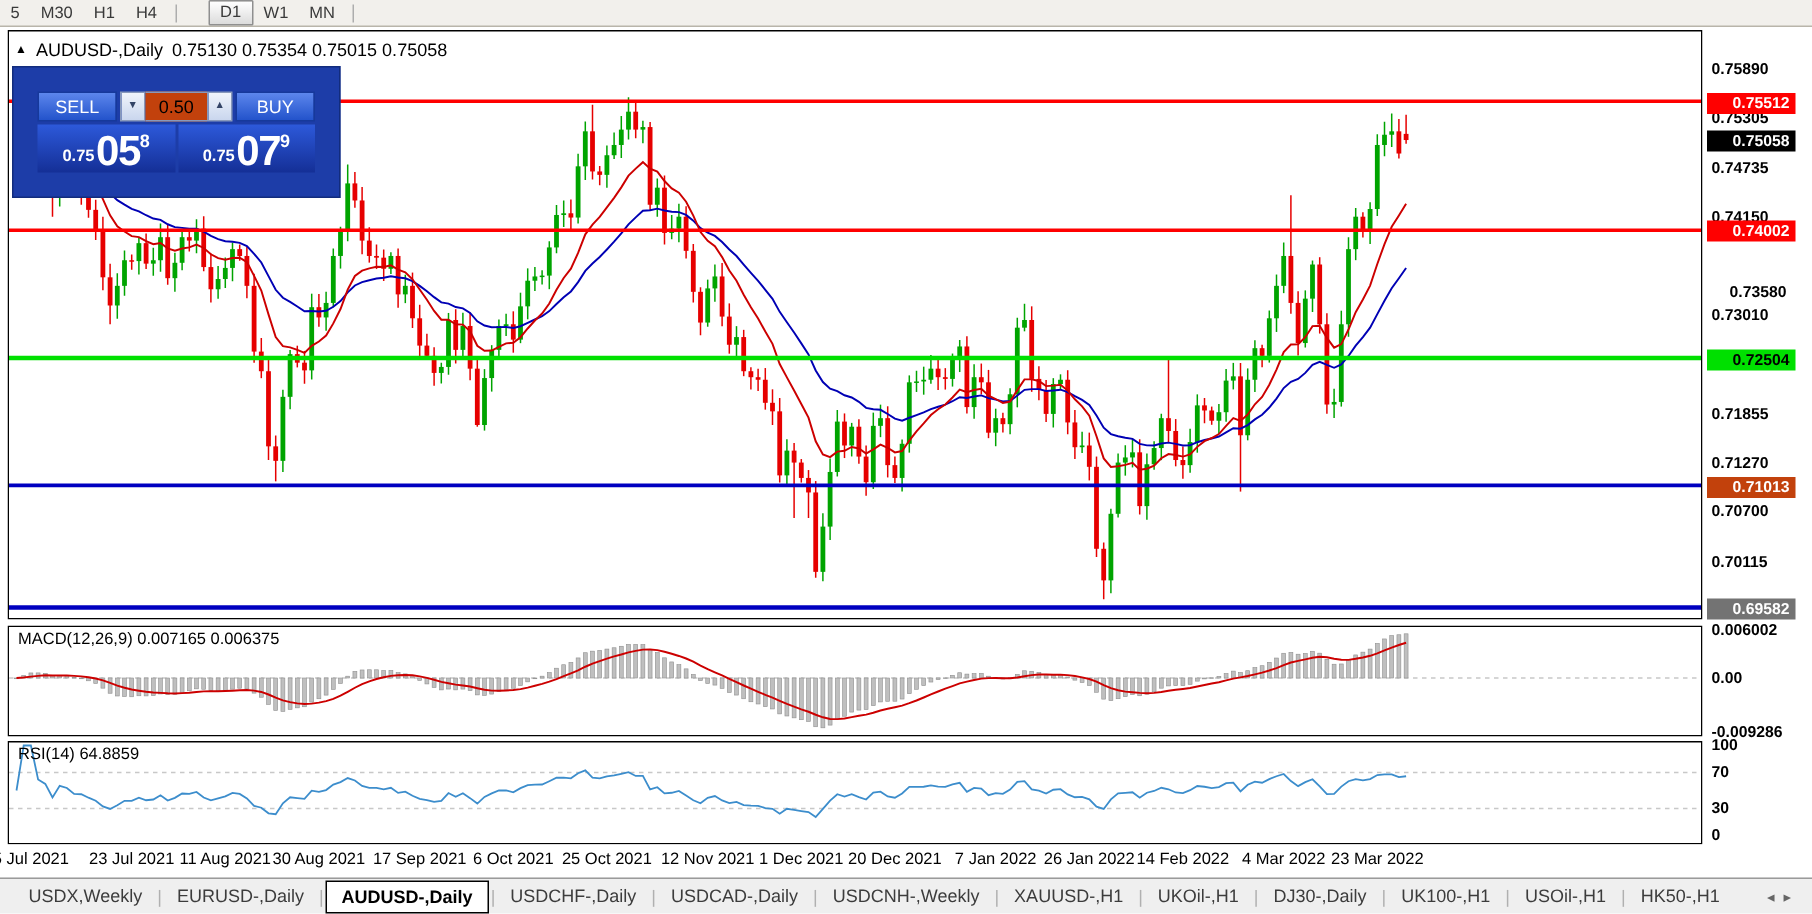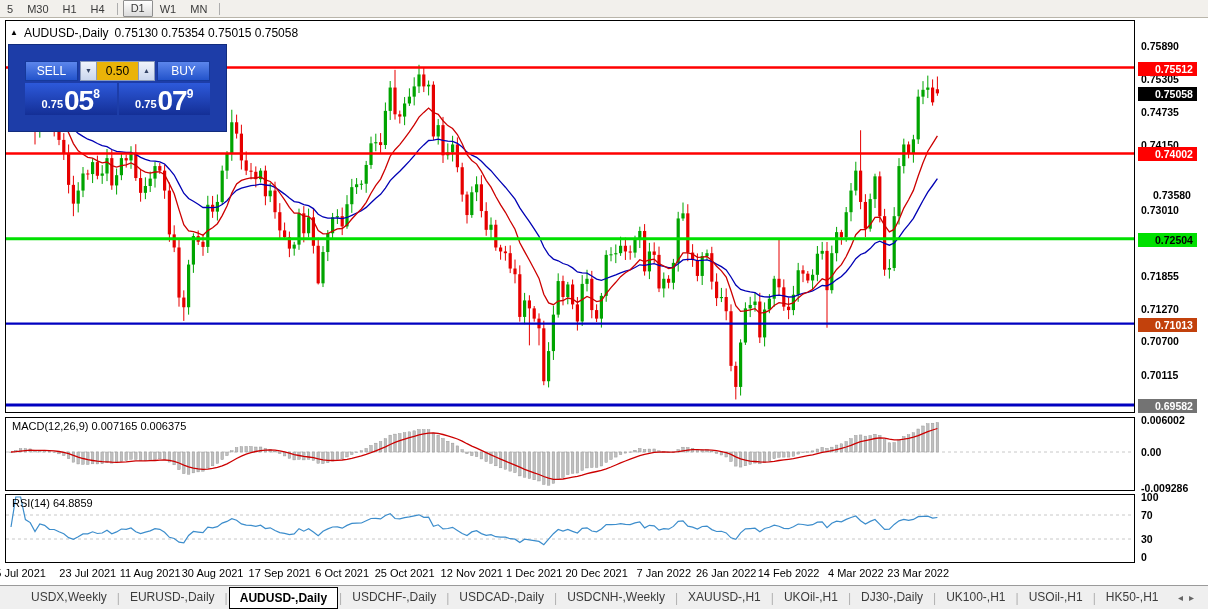--- a/index.html
+++ b/index.html
@@ -10,21 +10,21 @@
   }
   
   #toolbar{
     position:absolute; left:0; top:0; width:1208px; height:18px;
     background:#f2f0ec; border-bottom:1px solid #b9b5aa;
     display:flex; align-items:center; font-size:11px; color:#3a3a3a;
   }
   .tf-btn{ padding:0 7px; height:16px; line-height:16px; cursor:default; }
   .tf-btn.active{
     background:linear-gradient(#ffffff,#dcdcdc);
-    border:1px solid #8f8f8f; border-radius:1px; height:17px; line-height:15px;
+    border:1px solid #8f8f8f; border-radius:1px; height:17px; line-height:15px;margin-left:16px;
   }
   .tb-sep{ width:1px; height:12px; background:#adadad; margin:0 5px; }
   
   svg{ position:absolute; display:block; }
   #symbol-header{
     position:absolute; left:10px; top:26px; font-size:12px; color:#000;
     display:flex; align-items:center; gap:6px; z-index:5;
   }
   #symbol-header .tri{ font-size:8px; position:relative; top:-1px; }
   .pane-label{ position:absolute; font-size:11px; color:#000; z-index:4; }
@@ -53,36 +53,36 @@
   .tp-btn{
     width:53px; text-align:center; color:#fff; font-size:12px; line-height:18px;
     background:linear-gradient(#5c86ec,#2353cb); border:1px solid #16399b; cursor:pointer;
   }
   .tp-spinner{ flex:1; display:flex; }
   .spin-btn{
     width:17px; background:linear-gradient(#f0f4fb,#c9d6ee); border:1px solid #8899bb;
     font-size:7px; color:#334466; text-align:center; line-height:18px; cursor:pointer;
   }
   .spin-val{
-    flex:1; background:#eab308; border-top:1px solid #8899bb; border-bottom:1px solid #8899bb;
+    flex:1; background:#c2410c; border-top:1px solid #8899bb; border-bottom:1px solid #8899bb;
     text-align:center; font-size:12px; line-height:18px; color:#000;
   }
   .tp-row2{ display:flex; gap:2px; margin-top:2px; height:32px; }
   .px-panel{
     flex:1; background:linear-gradient(#2d59da,#142f96); color:#fff;
     display:flex; align-items:flex-end; justify-content:center; padding-bottom:1px; cursor:pointer;
   }
   .px-small{ font-size:11px; font-weight:700; margin:0 1px 4px 0; }
   .px-big{ font-size:28px; font-weight:700; line-height:26px; letter-spacing:-1px; }
   .px-sup{ font-size:12px; font-weight:700; margin-bottom:13px; }
   
   #tabbar{
     position:absolute; left:0; top:585px; width:1208px; height:24px;
     background:#efefef; border-top:1px solid #9a9a9a;
-    display:flex; align-items:center; font-size:12px; color:#3c3c3c; padding-left:22px;
+    display:flex; align-items:center; font-size:12px; color:#3c3c3c; padding-left:10px;
   }
   .tab{ padding:0 9px; height:21px; line-height:21px; white-space:nowrap; cursor:pointer; }
   .tab.active{
     background:#fff; border:1px solid #000; font-weight:700; color:#000;
     height:22px; line-height:20px; padding:0 10px;
   }
   .tab-sep{ color:#b0b0b0; padding:0 1px; }
   #tab-arrows{ margin-left:auto; padding-right:8px; color:#666; font-size:10px; letter-spacing:6px; cursor:pointer; }
 </style>
 </head>

